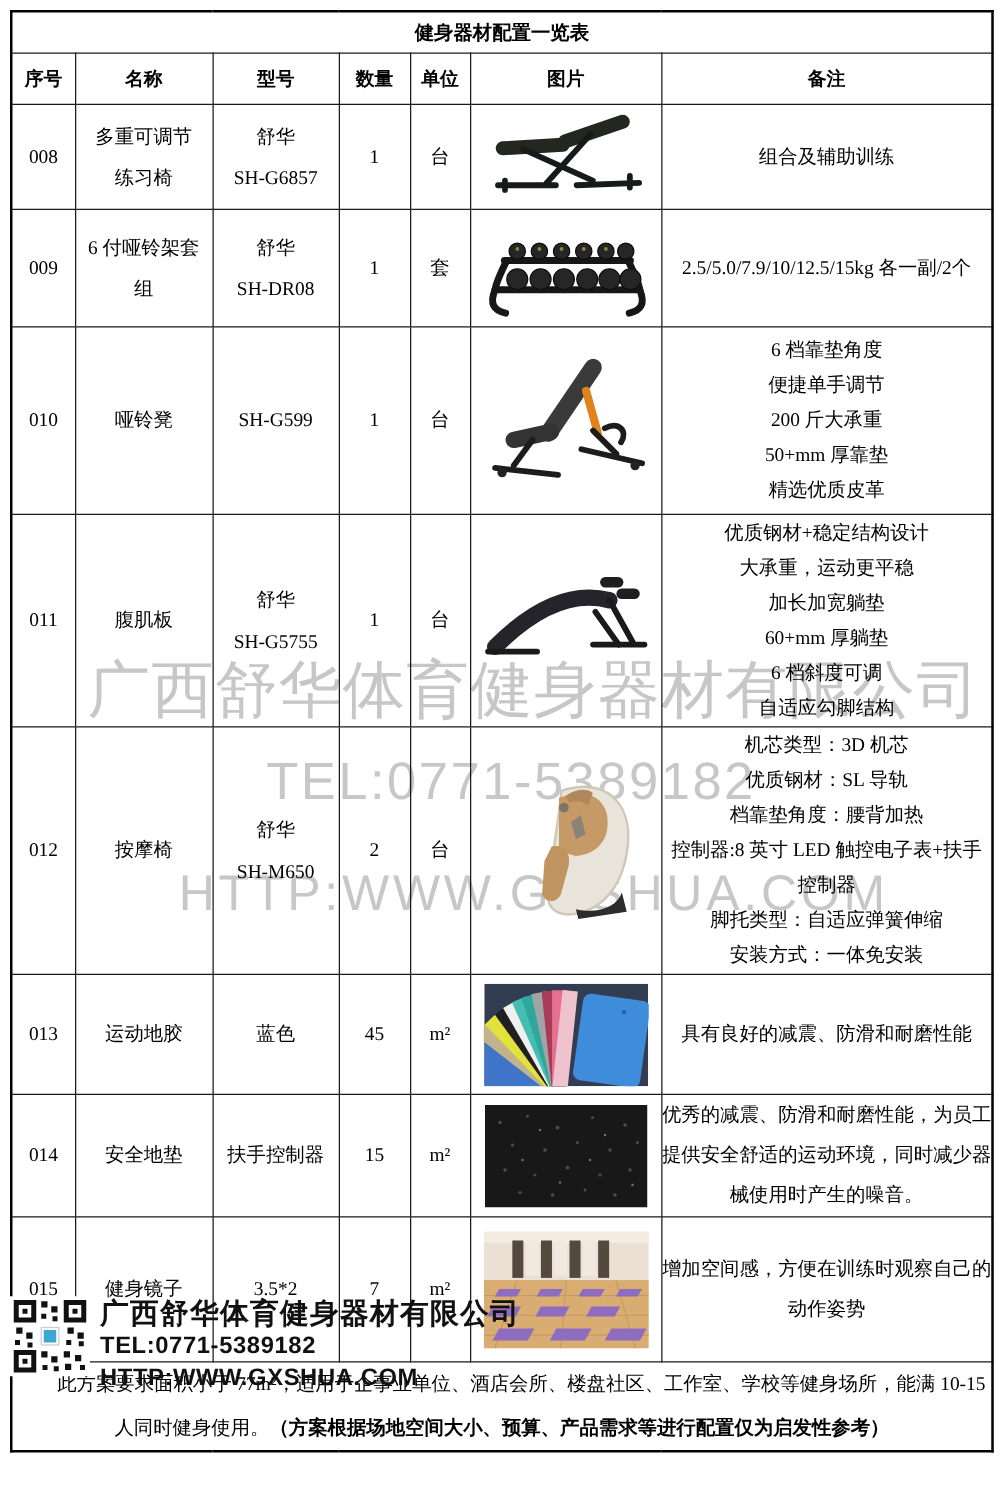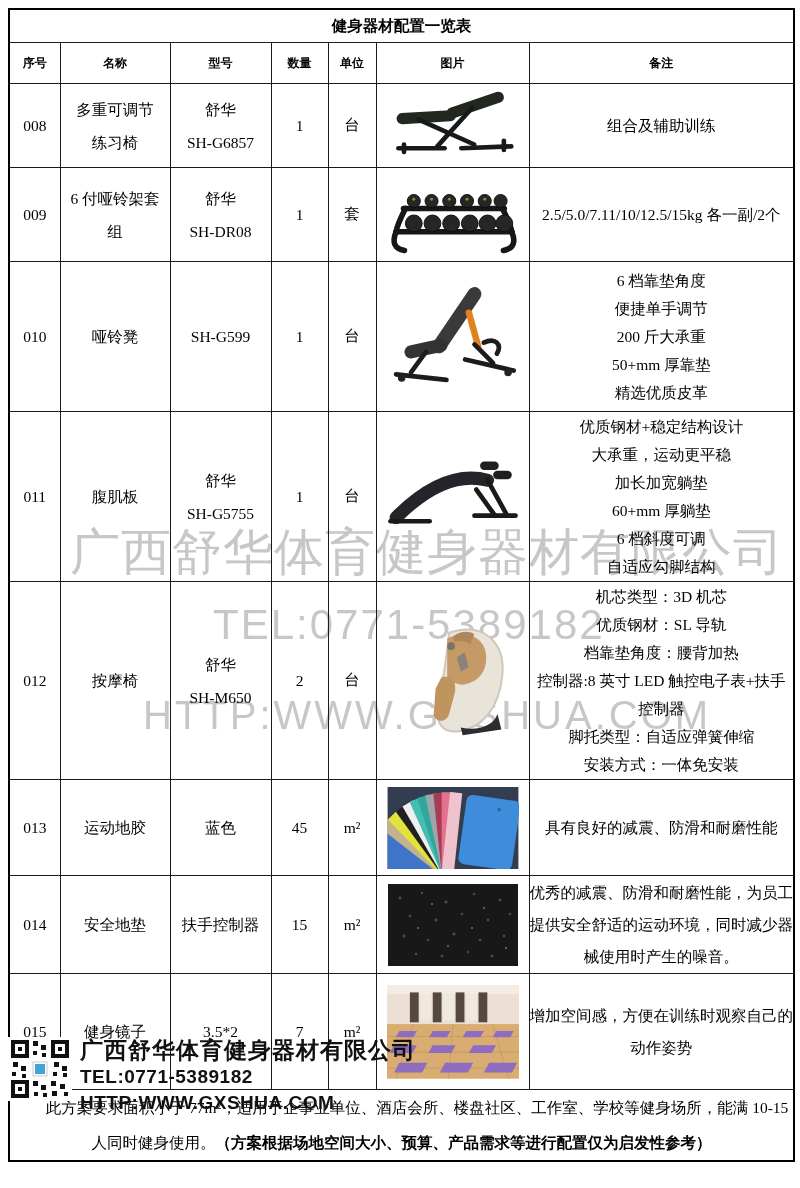--- a/index.html
+++ b/index.html
@@ -10,21 +10,21 @@
       white-space:nowrap;font-weight:400;}
   .wm-company{left:70px;top:519px;font-size:50px;letter-spacing:1px;}
   .wm-tel{left:213px;top:601px;font-size:42px;letter-spacing:2px;}
   .wm-url{left:143px;top:693px;font-size:40px;letter-spacing:3px;}
   
   table.cfg{position:absolute;left:8px;top:8px;width:785px;z-index:1;border-collapse:collapse;table-layout:fixed;}
   table.cfg td{border:1px solid #1a1a1a;vertical-align:middle;text-align:center;
                font-size:15.5px;padding:0;overflow:hidden;}
   table.cfg{border:2px solid #000;}
   td.title-cell{font-size:20px;font-weight:bold;height:32px;}
-  tr.head-row td{font-weight:bold;font-size:12px;height:40px;}
+  tr.head-row td{font-weight:bold;font-size:15px;height:40px;}
   td.name-cell div,td.model-cell div{line-height:33px;}
   td.remark{text-align:left;padding:4px 8px 4px 10px;}
   td.remark.lines div{line-height:28px;}
   td.remark.para{line-height:32px;}
   td.pic-cell{vertical-align:middle;}
   .pic-wrap{display:flex;align-items:center;justify-content:center;}
   
   .contact{position:absolute;left:8px;top:1036px;z-index:5;display:flex;align-items:flex-start;}
   .qr{width:64px;height:66px;flex:0 0 auto;}
   .contact-text{margin-left:8px;font-family:"Liberation Sans","DejaVu Sans",sans-serif;font-weight:bold;color:#111;}
@@ -144,21 +144,21 @@
             <circle cx="33" cy="28" r="1.6"></circle>
                   <circle cx="52" cy="28" r="1.6"></circle>
                   <circle cx="71" cy="28" r="1.6"></circle>
             <circle cx="90" cy="28" r="1.6"></circle>
                   <circle cx="109" cy="28" r="1.6"></circle>
           </g>
         </svg>
       </div>
           </td>
       <td class="remark para">
-            <div>2.5/5.0/7.11/10/12.5/15kg 各一副/2个</div>
+            <div>2.5/5.0/7.9/10/12.5/15kg 各一副/2个</div>
           </td>
     </tr>
 
     <tr style="height:150px">
       <td>010</td>
       <td class="name-cell">
             <div>哑铃凳</div>
           </td>
       <td class="model-cell">
             <div>SH-G599</div>

